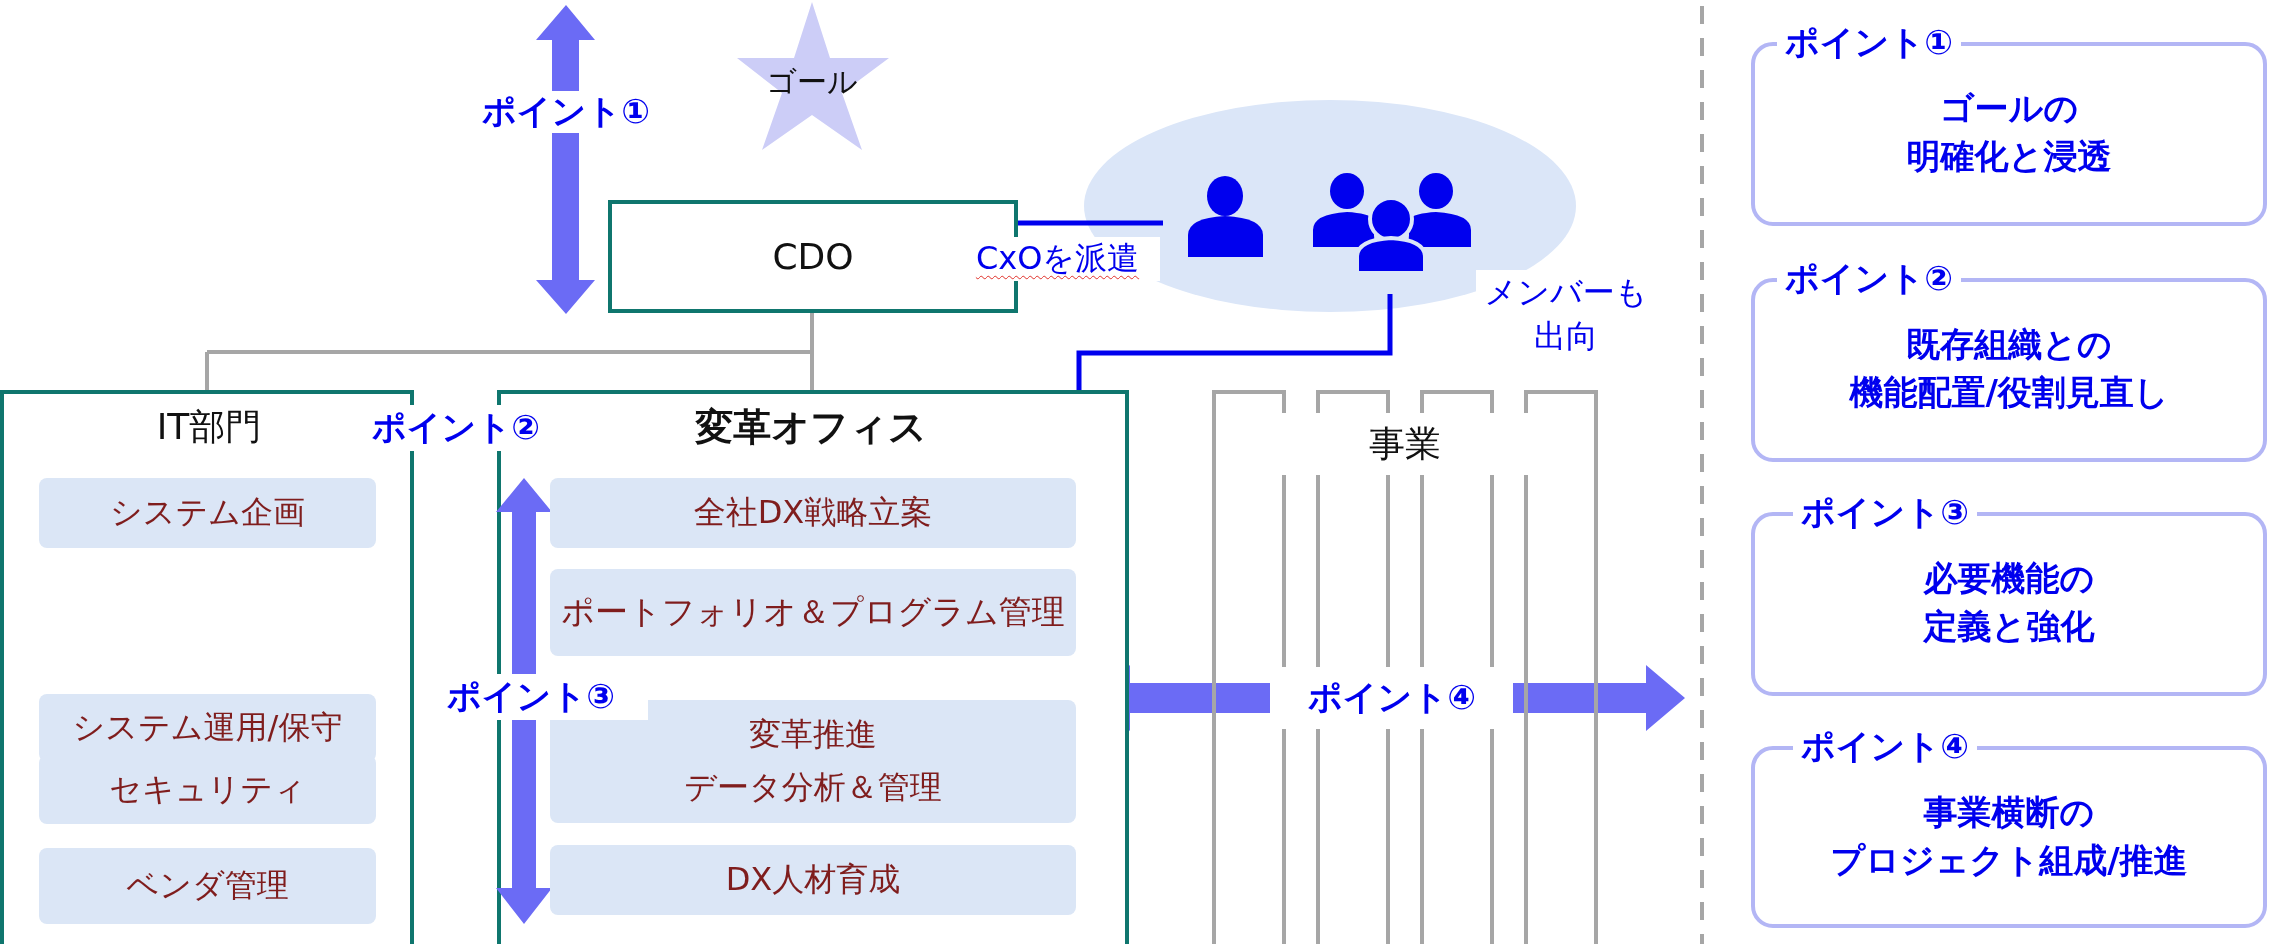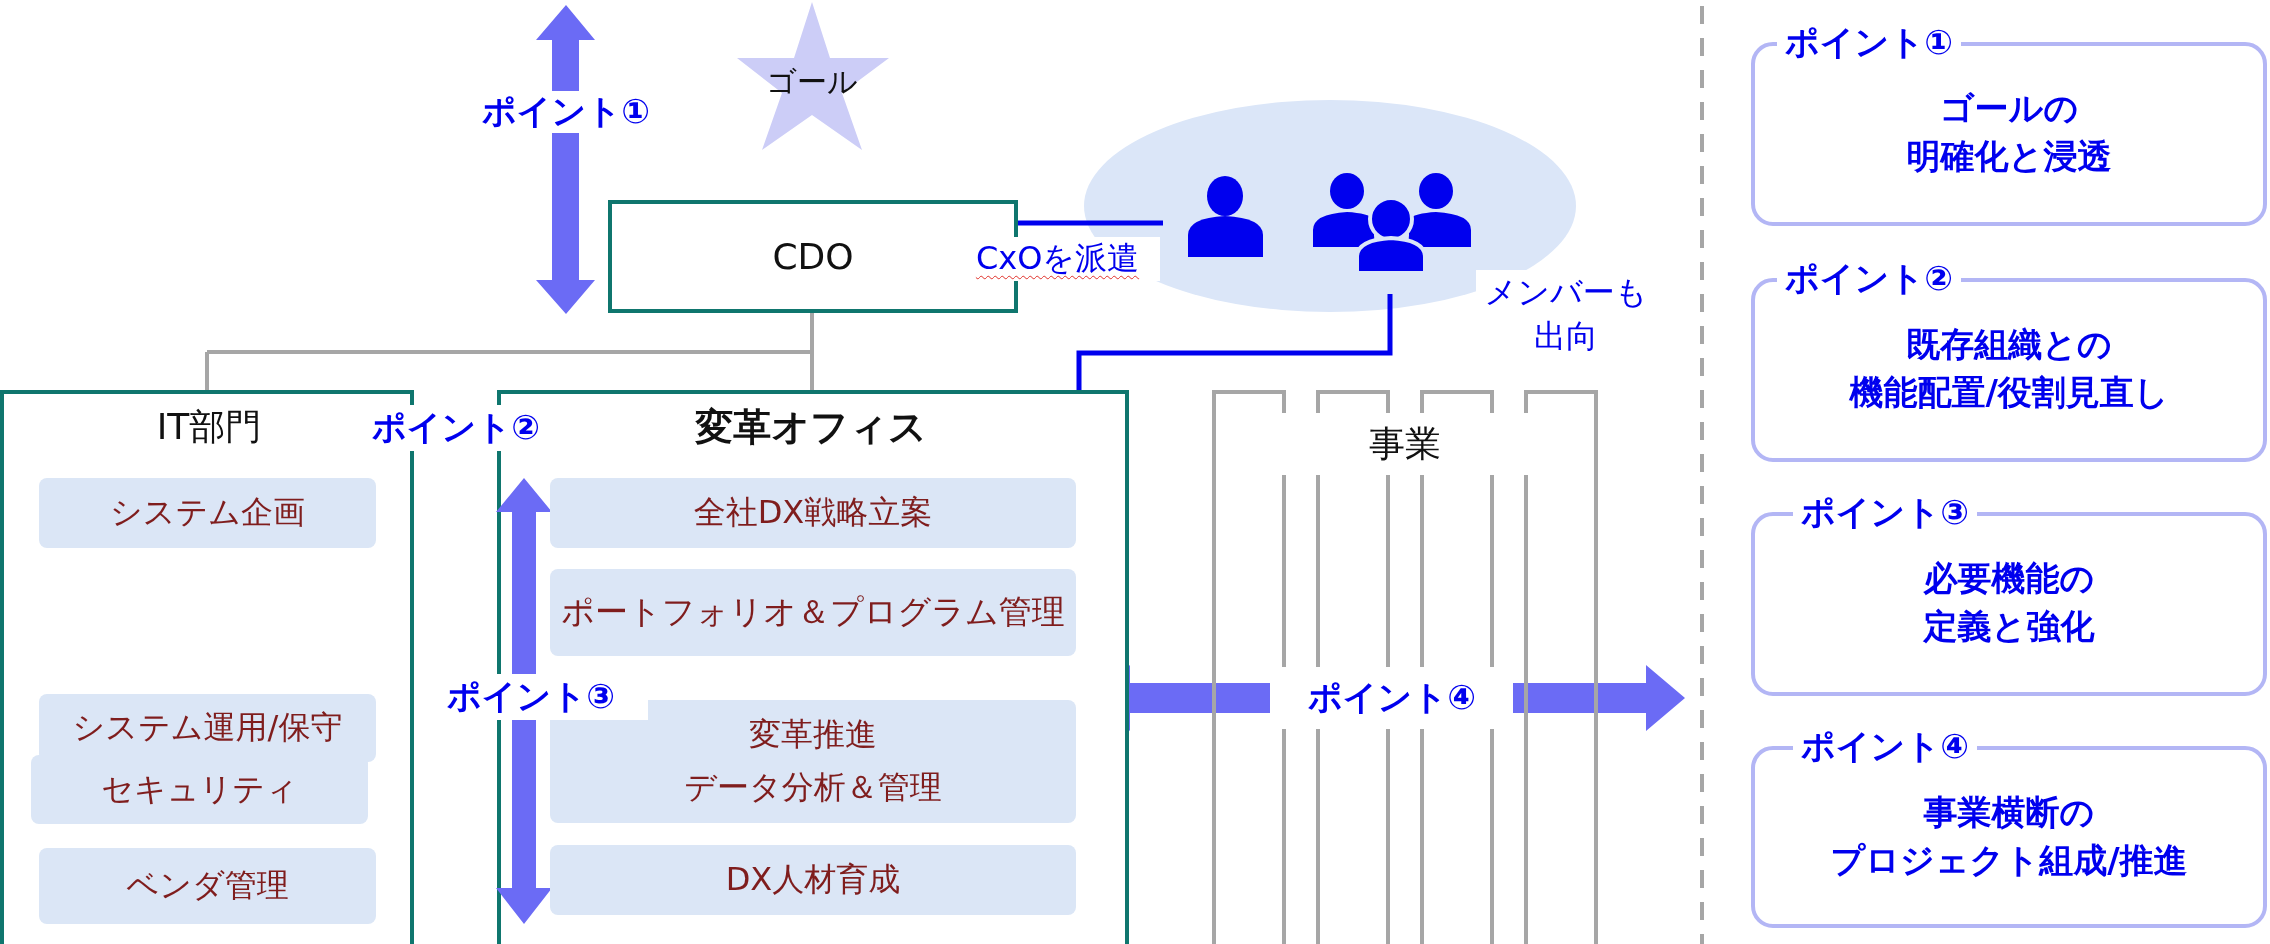--- a/index.html
+++ b/index.html
@@ -92,21 +92,21 @@
   <div class="abs" style="left:1476px;top:270px;width:180px;height:88px;background:#fff;color:#0000ee;font-size:32px;text-align:center;line-height:44px;">
     <div>メンバーも</div>
     <div>出向</div>
   </div>
 
   <div class="box" style="left:0;top:390px;width:414px;height:558px;">
     <div class="label-black" style="left:90px;top:6px;width:230px;height:54px;font-size:36px;">IT部門</div>
   </div>
   <div class="pill" style="left:39px;top:478px;width:337px;height:70px;">システム企画</div>
   <div class="pill" style="left:39px;top:664px;width:337px;height:68px;margin-top:30px;">システム運用/保守</div>
-  <div class="pill" style="left:31px;top:755px;width:337px;height:69px;">セキュリティ</div>
+  <div class="pill" style="left:39px;top:755px;width:337px;height:69px;">セキュリティ</div>
   <div class="pill" style="left:39px;top:848px;width:337px;height:76px;">ベンダ管理</div>
 
   <div class="box" style="left:497px;top:390px;width:632px;height:558px;">
     <div class="label-black" style="left:110px;top:6px;width:400px;height:54px;font-size:38px;font-weight:bold;">変革オフィス</div>
   </div>
 
   <svg class="abs" style="left:490px;top:470px" width="70" height="460">
     <polygon fill="#6b6bf5" points="34,8 62,42 46,42 46,418 62,418 34,454 6,418 22,418 22,42 6,42"></polygon>
   </svg>
 

